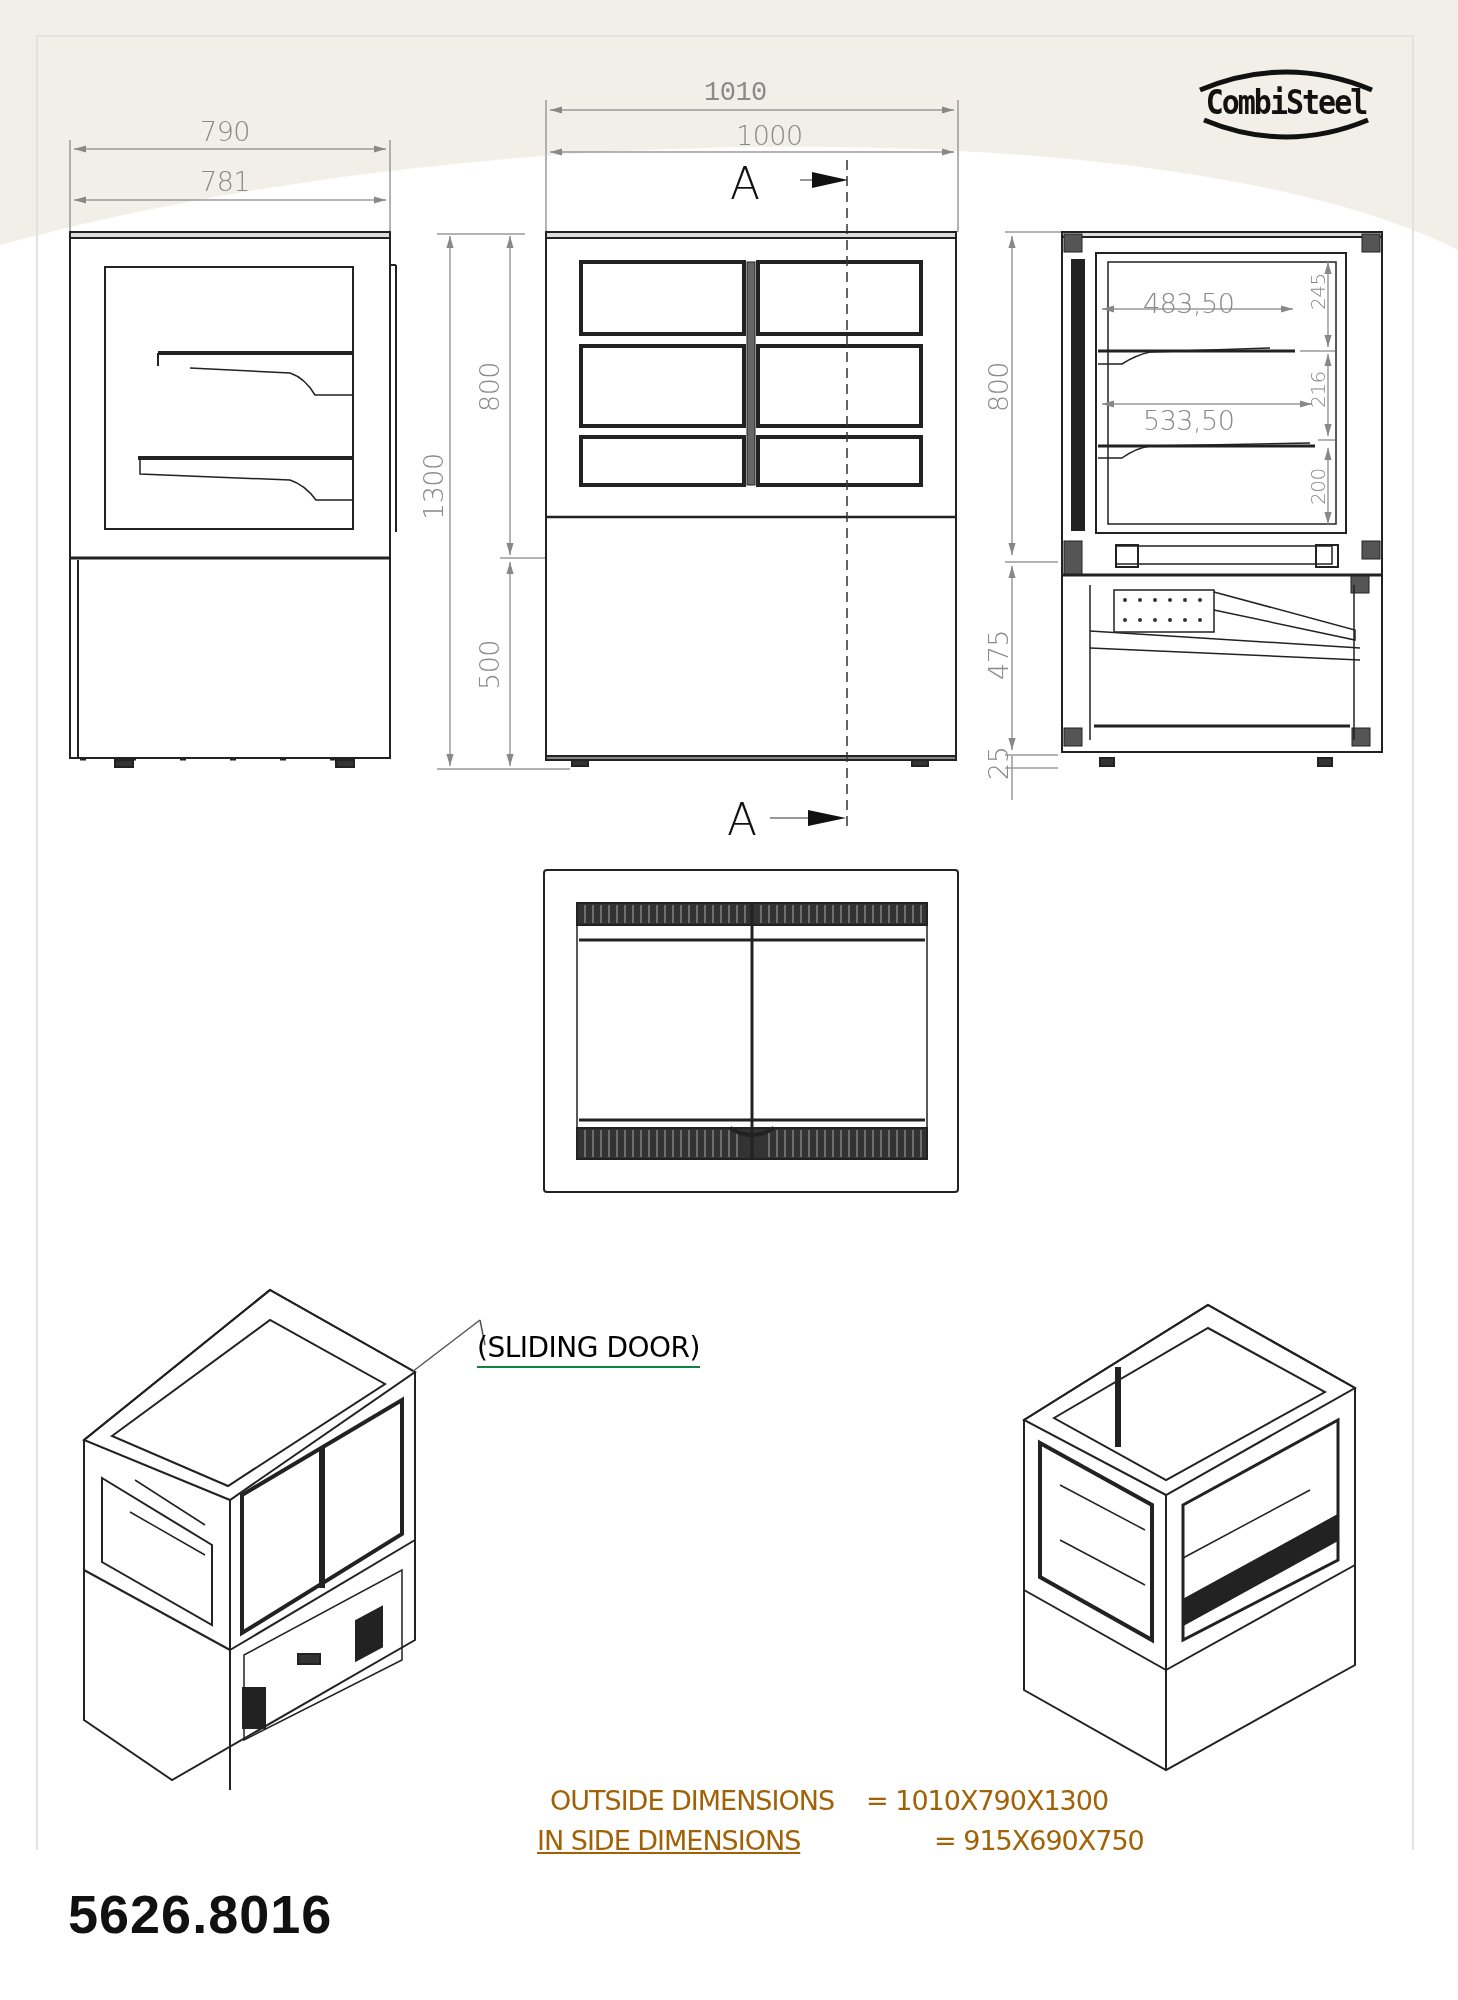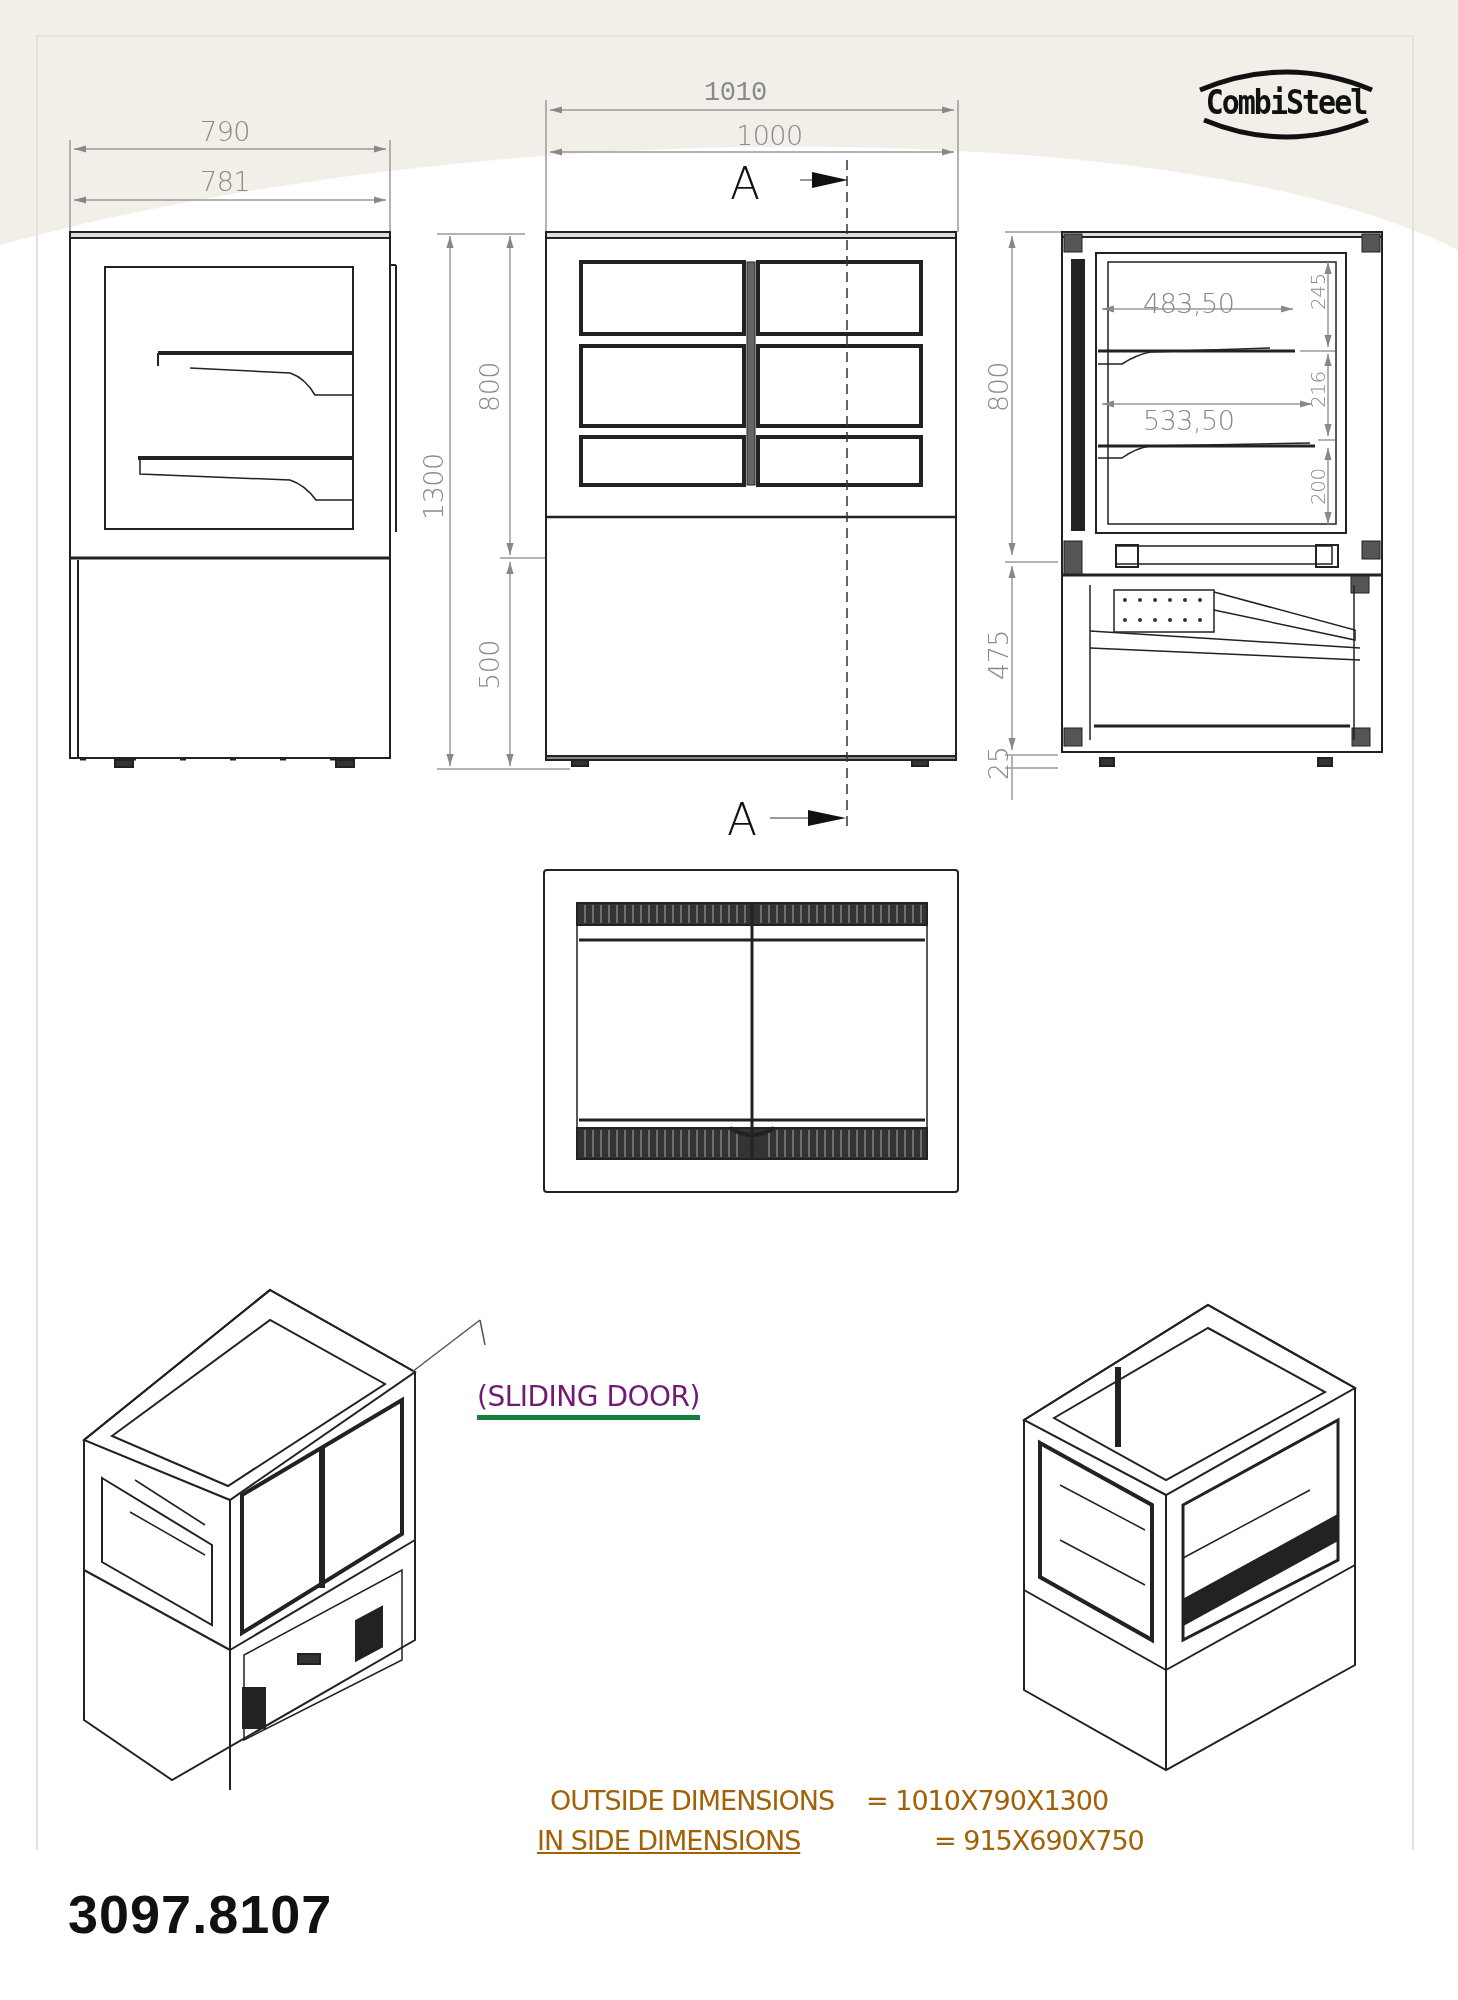--- a/index.html
+++ b/index.html
@@ -5,21 +5,21 @@
   html, body { margin:0; padding:0; }
   body { width:1458px; height:2000px; position:relative; background:#ffffff; overflow:hidden; font-family:"DejaVu Sans", sans-serif; }
   .bg-svg { position:absolute; left:0; top:0; }
   .frame { position:absolute; left:36px; top:35px; width:1378px; height:1815px; border-left:2px solid #e2e2e0; border-right:2px solid #e2e2e0; border-top:2px solid #e2e2e0; box-sizing:border-box; }
   .dim { position:absolute; color:#8a8a8a; font-family:"DejaVu Sans", sans-serif; font-size:27px; font-weight:300; letter-spacing:-0.5px; line-height:1; white-space:nowrap; }
   .dim.small { font-size:20px; }
   .vert { transform-origin:left top; transform:rotate(-90deg); }
   .section-mark { position:absolute; font-family:"DejaVu Sans", sans-serif; font-size:44px; color:#111; line-height:1; font-weight:300; }
   .logo { position:absolute; left:1188px; top:62px; width:196px; height:84px; }
   .logo-text { position:absolute; left:0; top:22px; width:196px; text-align:center; font-family:"DejaVu Sans Mono", monospace; font-weight:bold; font-size:30px; color:#111; letter-spacing:-2px; transform:scaleY(1.15); }
-  .callout { position:absolute; left:477px; top:1380px; font-family:"DejaVu Sans", sans-serif; font-size:28px; color:#701a75; letter-spacing:-0.5px; border-bottom:5px solid #15803d; padding-bottom:2px; white-space:nowrap; }
+  .callout { position:absolute; left:477px; top:1331px; font-family:"DejaVu Sans", sans-serif; font-size:28px; color:#000000; letter-spacing:-0.5px; border-bottom:2px solid #15803d; padding-bottom:2px; white-space:nowrap; }
   .dims-text { position:absolute; font-family:"DejaVu Sans", sans-serif; color:#a16207; font-size:27px; white-space:pre; letter-spacing:-1px; }
   .code { position:absolute; left:68px; top:1883px; font-family:"Liberation Sans", sans-serif; font-weight:bold; font-size:54px; color:#111; letter-spacing:1px; }
 </style>
 </head>
 <body>
 
 <svg class="bg-svg" width="1458" height="2000" viewBox="0 0 1458 2000">
   <path d="M0 0 H1458 V250 C1300 170 1000 140 700 148 C450 155 200 190 0 245 Z" fill="#f2efe8"></path>
 </svg>
 
@@ -249,13 +249,13 @@
 <div class="dim small vert" style="left:1308px; top:408px;">216</div>
 <div class="dim small vert" style="left:1308px; top:505px;">200</div>
 
 <div class="callout">(SLIDING DOOR)</div>
 
 <div class="dims-text" style="left:550px; top:1785px;">OUTSIDE DIMENSIONS</div>
 <div class="dims-text" style="left:866px; top:1785px;">= 1010X790X1300</div>
 <div class="dims-text" style="left:537px; top:1825px;text-decoration:underline;">IN SIDE DIMENSIONS</div>
 <div class="dims-text" style="left:886px; top:1825px;margin-left:48px;">= 915X690X750</div>
 
-<div class="code">3097.8107</div>
+<div class="code">5626.8016</div>
 
 </body></html>

